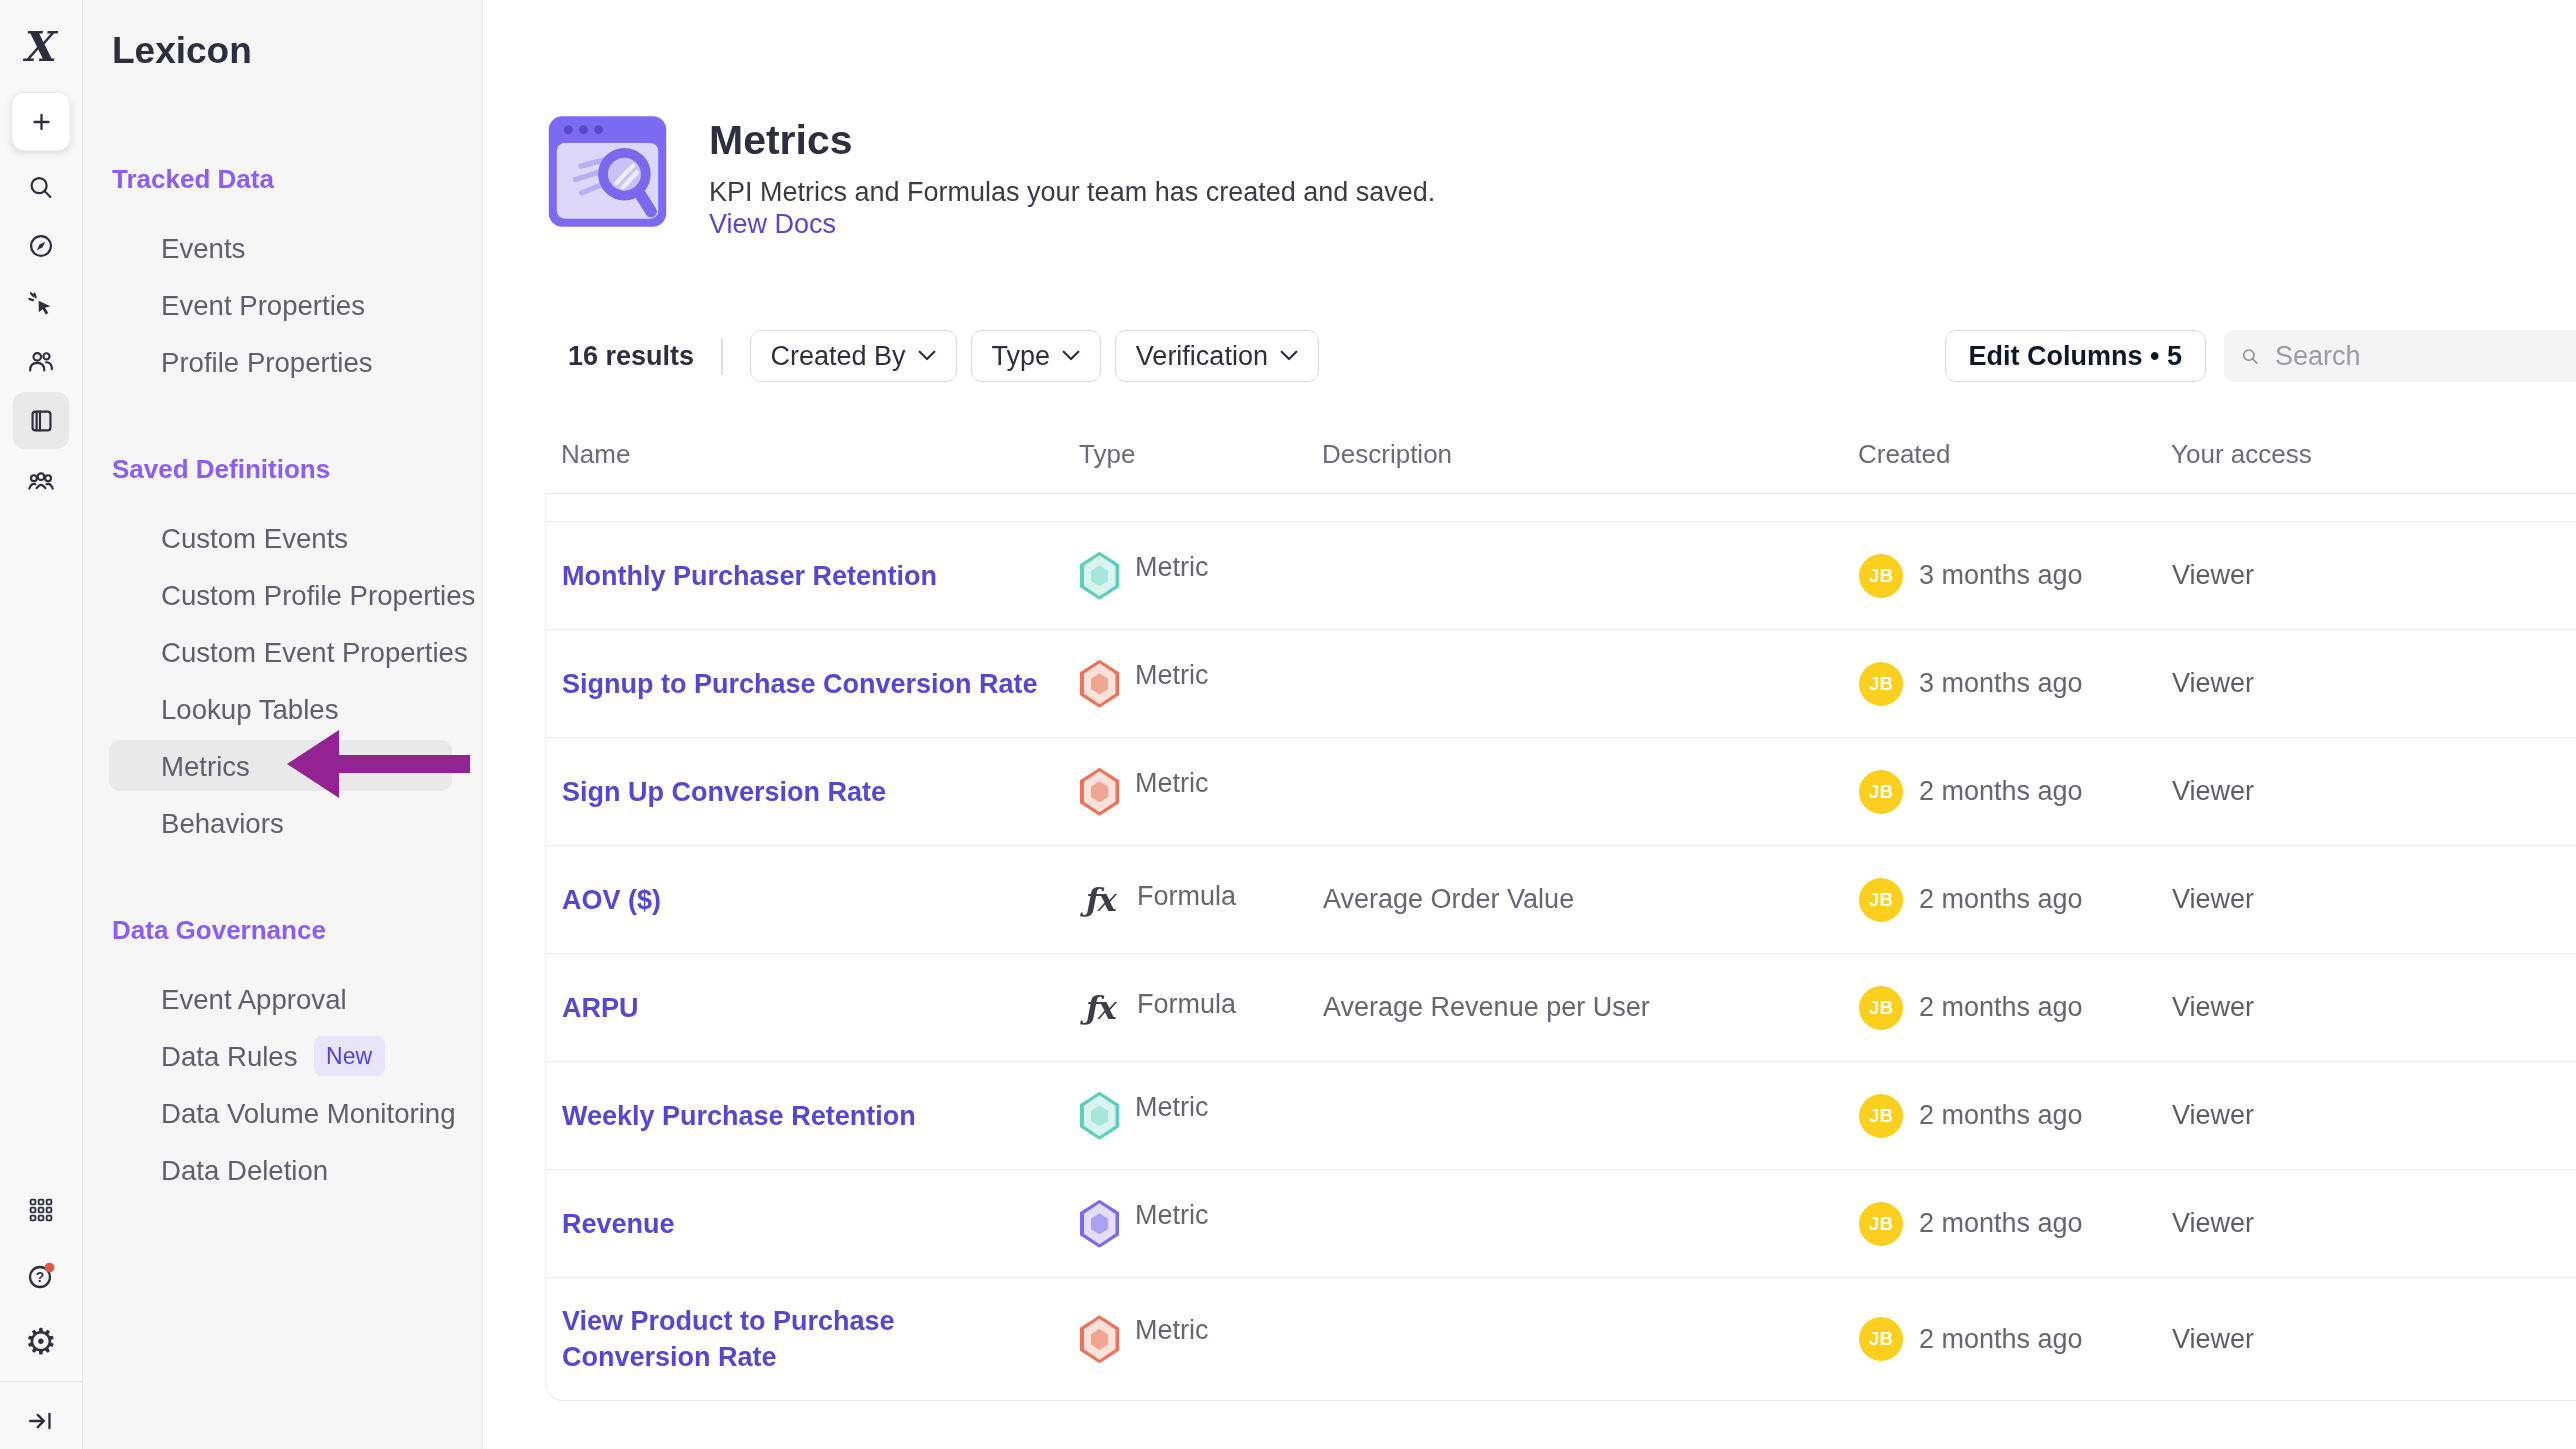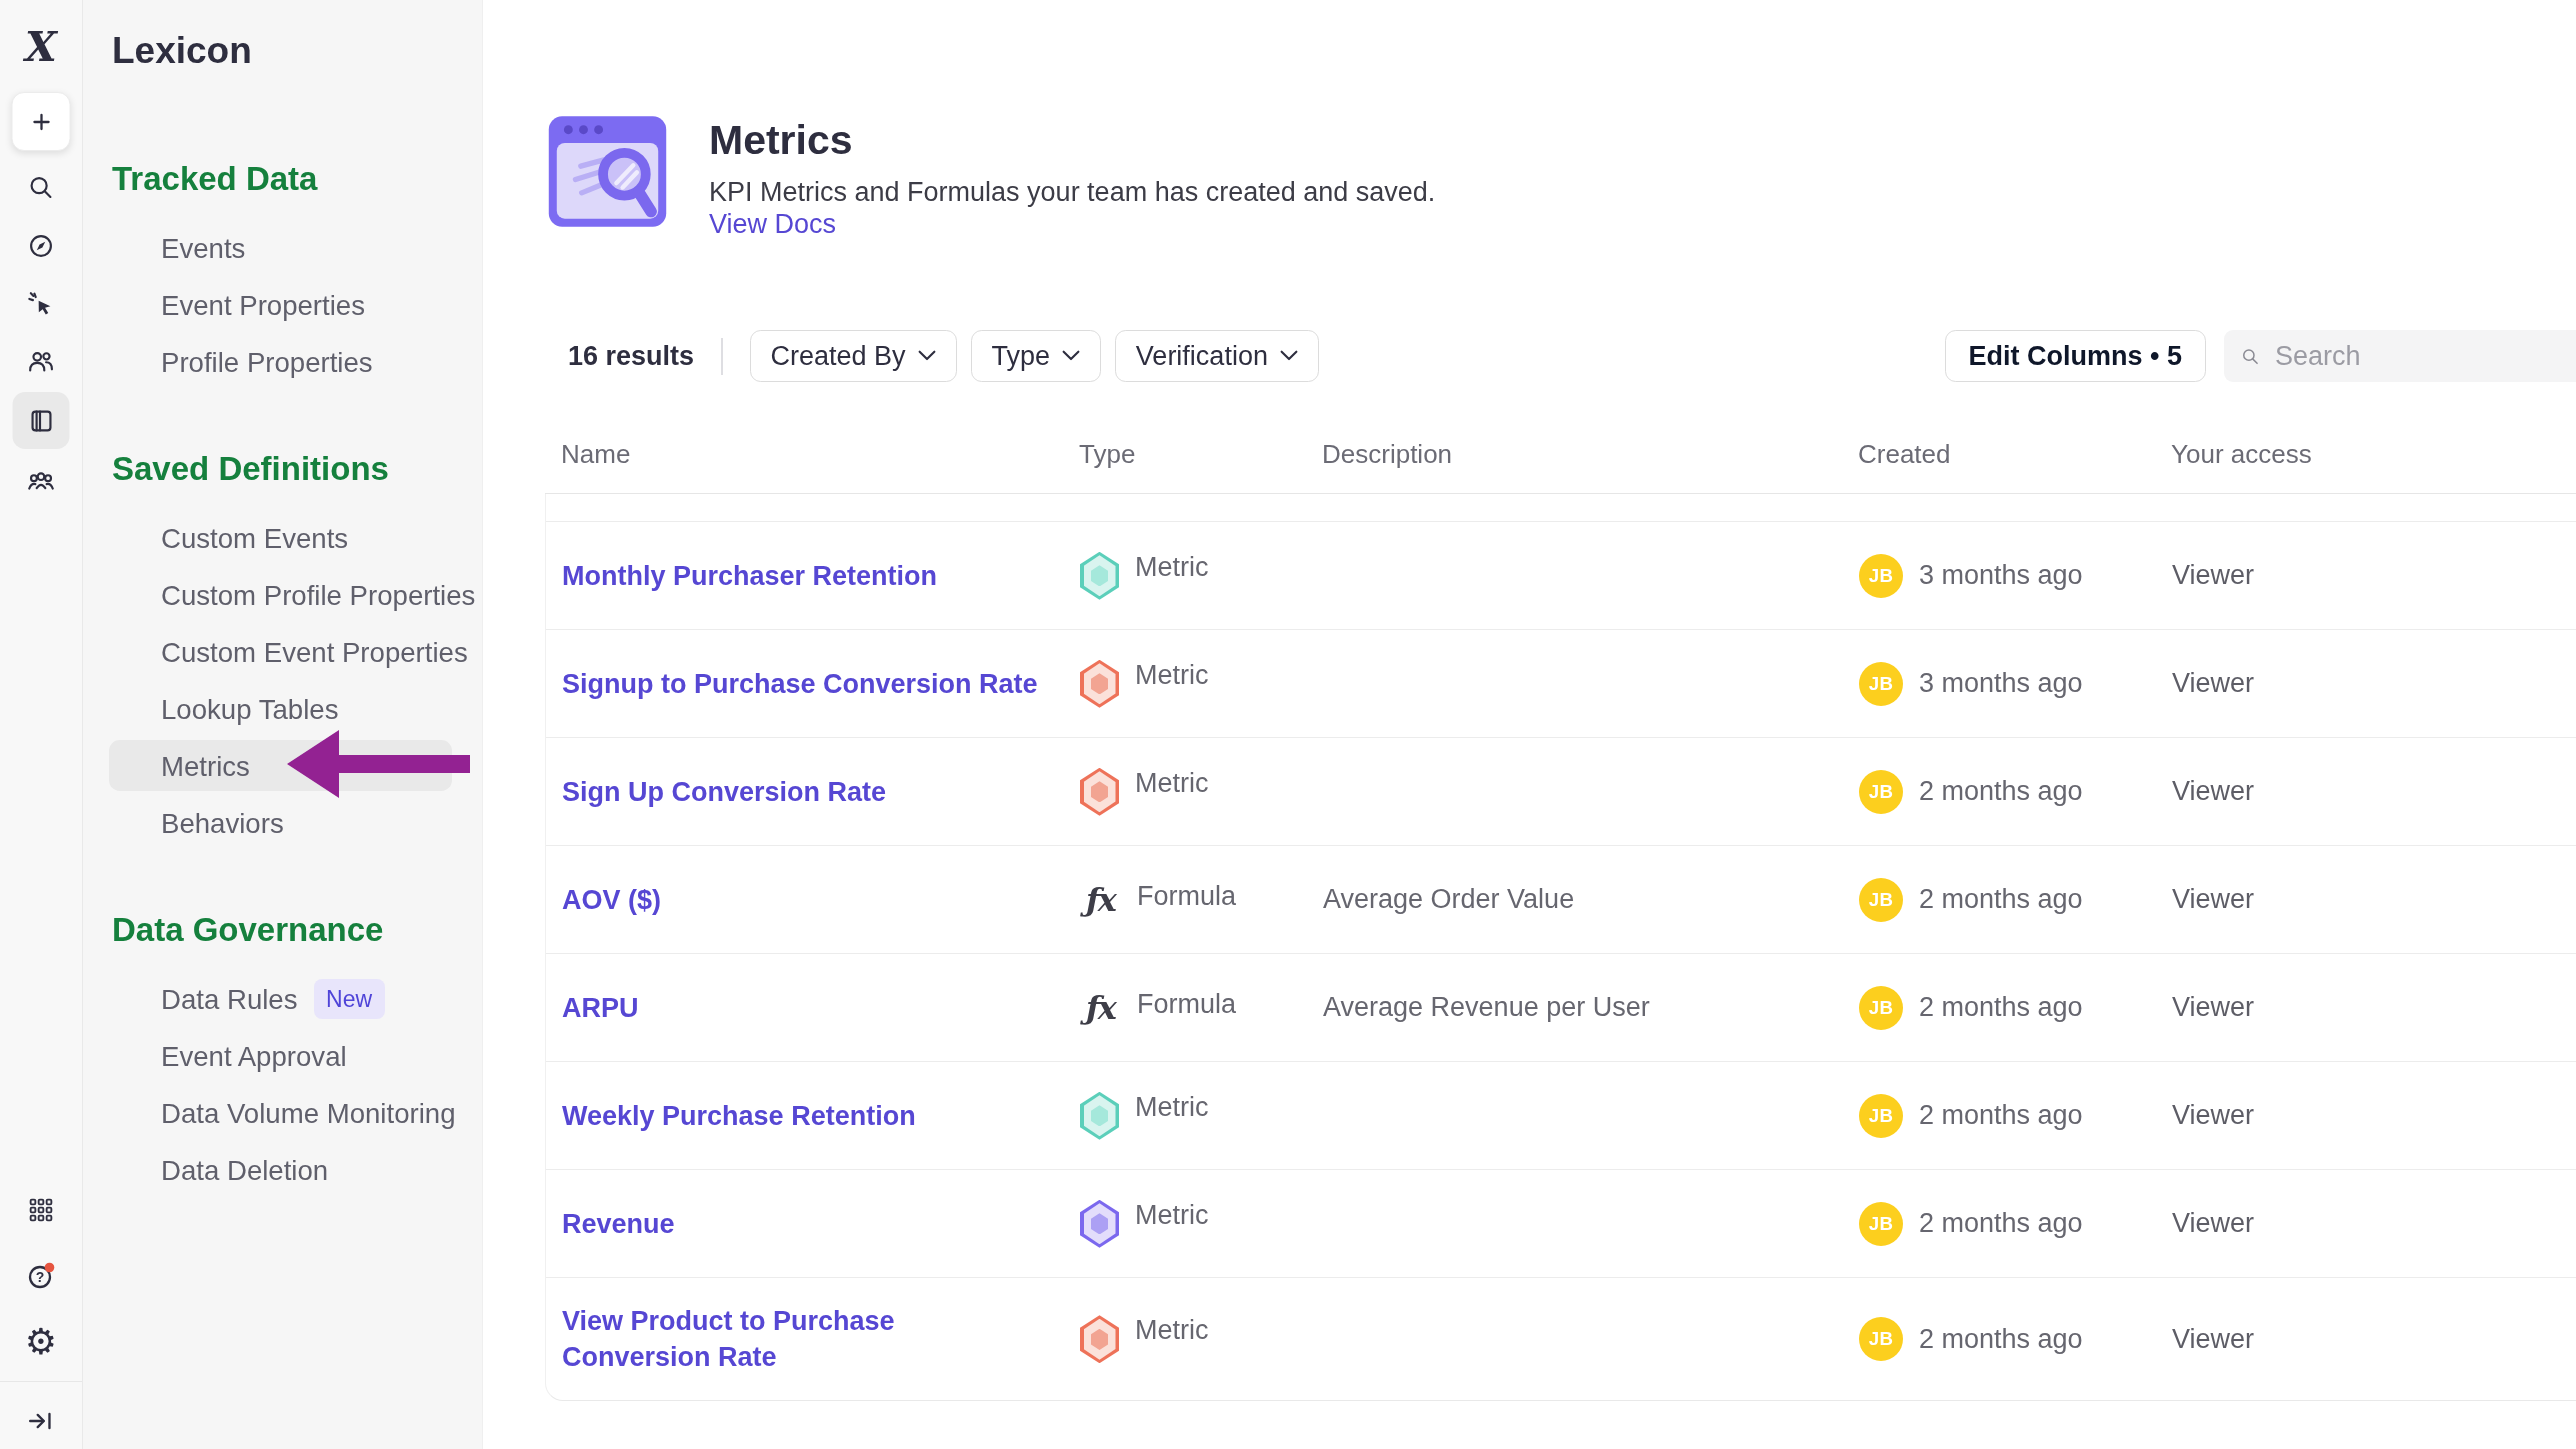--- a/index.html
+++ b/index.html
@@ -16,21 +16,21 @@
   .plus-btn{width:57px;height:57px;background:#fff;border:0.9px solid #ececec;border-radius:12.5px;
     box-shadow:0 2.7px 7.1px rgba(0,0,0,.10);display:flex;align-items:center;justify-content:center;}
   .rail-pill{width:57px;height:57px;background:#e9e9e9;border-radius:12.5px;display:flex;align-items:center;justify-content:center;}
   .logo-glyph{font:italic 700 41px "DejaVu Serif",serif;color:#2e2e3f;}
   .gear-glyph{font-size:36px;line-height:1;color:#2e2e3f;font-family:"DejaVu Sans",sans-serif;}
   .rail-divider{position:absolute;left:0;top:1381px;width:82px;height:0.9px;background:#e7e7e7;}
 
   
   .sidebar{position:absolute;left:78px;top:0;width:404px;height:1450px;background:#f6f6f6;border-right:0.9px solid #efefef;z-index:3;}
   .sb-title{padding:25px 0 0 34px;font-size:37px;font-weight:700;color:#2e2e3f;height:52px;line-height:52px;}
-  .sb-section-label{margin-top:54px;padding-left:34px;height:48px;line-height:48px;font-size:33px;font-weight:600;color:#15803d;}
+  .sb-section-label{margin-top:54px;padding-left:34px;height:48px;line-height:48px;font-size:26px;font-weight:600;color:#8b5cf6;}
   .sb-section-label.first{margin-top:78px;}
   .sb-items{margin-top:17px;}
   .sb-item{position:relative;height:57px;line-height:57px;padding-left:83px;font-size:27.6px;color:#5f5f6b;cursor:pointer;white-space:nowrap;}
   .sb-item.active::before{content:"";position:absolute;left:31px;right:30px;top:1.8px;bottom:3.6px;background:#e9e9e9;border-radius:10.7px;}
   .sb-item span{position:relative;}
   .badge-new{display:inline-block;margin-left:16px;padding:1.8px 12.5px;border-radius:8px;background:var(--badge-bg);
     color:var(--badge-text);font-size:23px;line-height:36px;vertical-align:1.8px;}
 
   
   .anno-arrow{position:absolute;left:287px;top:730px;width:183px;height:68px;z-index:6;pointer-events:none;}
@@ -201,24 +201,24 @@
       <div class="sb-item"><span>Custom Events</span></div>
       <div class="sb-item"><span>Custom Profile Properties</span></div>
       <div class="sb-item"><span>Custom Event Properties</span></div>
       <div class="sb-item"><span>Lookup Tables</span></div>
       <div class="sb-item active"><span>Metrics</span></div>
       <div class="sb-item"><span>Behaviors</span></div>
     </div>
 
     <div class="sb-section-label">Data Governance</div>
     <div class="sb-items">
+      <div class="sb-item"><span>Event Approval</span></div>
       <div class="sb-item">
         <span>Data Rules</span><span class="badge-new">New</span>
       </div>
-      <div class="sb-item"><span>Event Approval</span></div>
       <div class="sb-item"><span>Data Volume Monitoring</span></div>
       <div class="sb-item"><span>Data Deletion</span></div>
     </div>
   </div>
 
   <div class="anno-arrow">
     <div class="head"></div>
       <div class="shaft"></div>
   </div>
 

